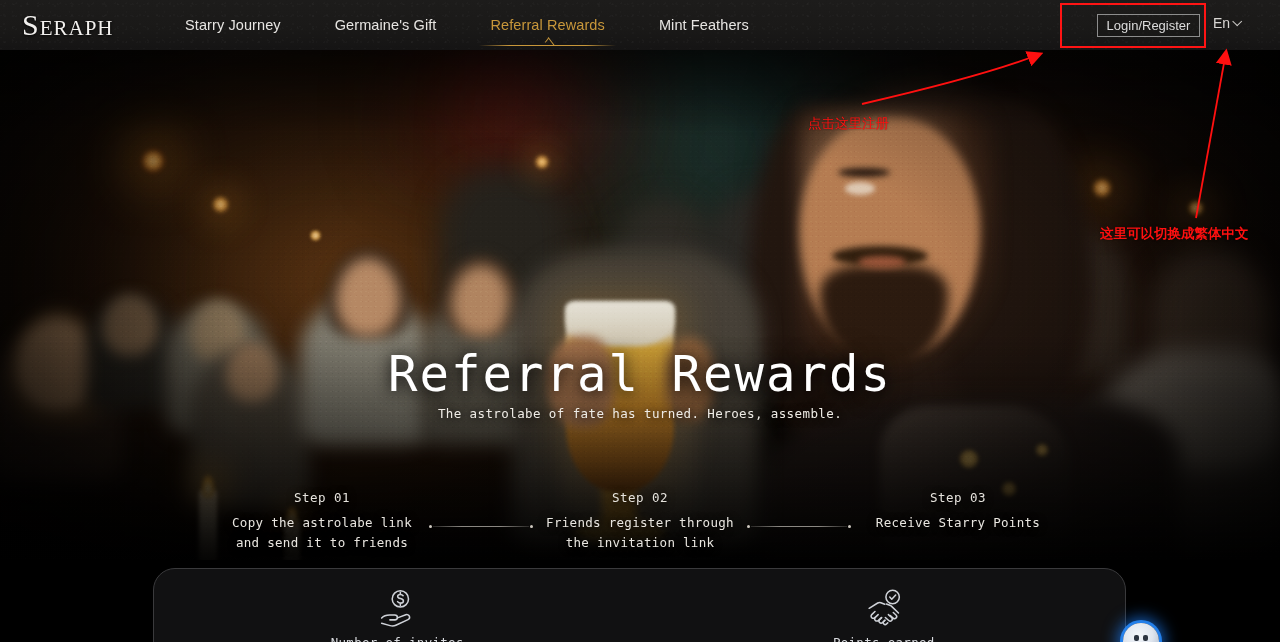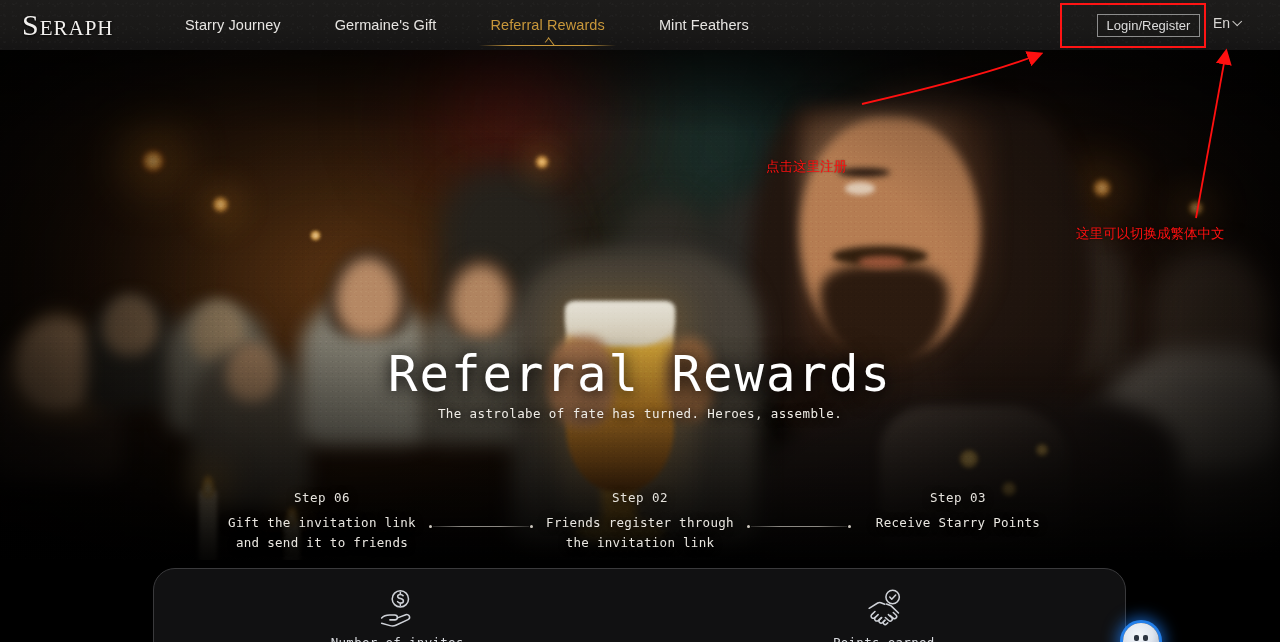--- a/index.html
+++ b/index.html
@@ -282,22 +282,22 @@
   .anno{ position:absolute; inset:0; z-index:70; pointer-events:none; }
   .anno-box{
     position:absolute; left:1060px; top:3px; width:146px; height:45px;
     border:2.5px solid #ff1414;
   }
   .anno-txt{
     position:absolute; color:#ff1010; font-size:13.5px; white-space:nowrap;
     font-family:"DejaVu Sans","Liberation Sans",sans-serif; font-weight:500;
     text-shadow:0 0 2px rgba(0,0,0,.5);
   }
-  .anno-txt.t1{ left:766px; top:115px;margin-top:43px; }
-  .anno-txt.t2{ left:1076px; top:225px; }
+  .anno-txt.t1{ left:808px; top:115px; }
+  .anno-txt.t2{ left:1100px; top:225px;font-weight:bold; }
   .anno svg{ position:absolute; left:0; top:0; width:1280px; height:642px; }
 </style>
 </head>
 <body>
 
 <div id="app">
 
   <div class="hero">
     <div class="hero-art">
       <div class="atm-warm"></div>
@@ -369,22 +369,22 @@
       <div class="grade"></div>
       <div class="grain"></div>
     </div>
 
     <div class="hero-copy">
       <div class="hero-title">Referral Rewards</div>
       <div class="hero-sub">The astrolabe of fate has turned. Heroes, assemble.</div>
 
       <div class="steps">
         <div class="step">
-          <div class="step-n">Step 06</div>
-          <div class="step-t">Gift the invitation link</div>
+          <div class="step-n">Step 01</div>
+          <div class="step-t">Copy the astrolabe link</div>
           <div class="step-t">and send it to friends</div>
         </div>
         <div class="step-sep">
             <span class="dot l"></span>
             <span class="dot r"></span>
           </div>
         <div class="step">
           <div class="step-n">Step 02</div>
           <div class="step-t">Friends register through</div>
           <div class="step-t">the invitation link</div>

